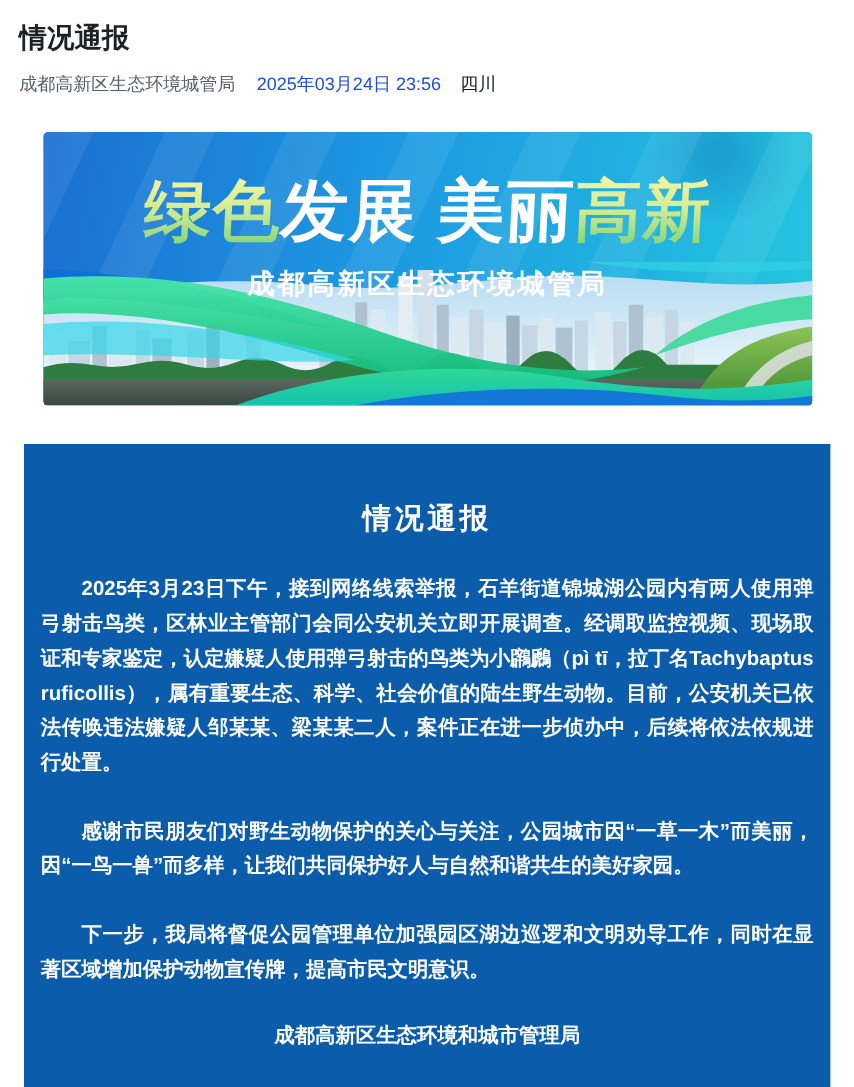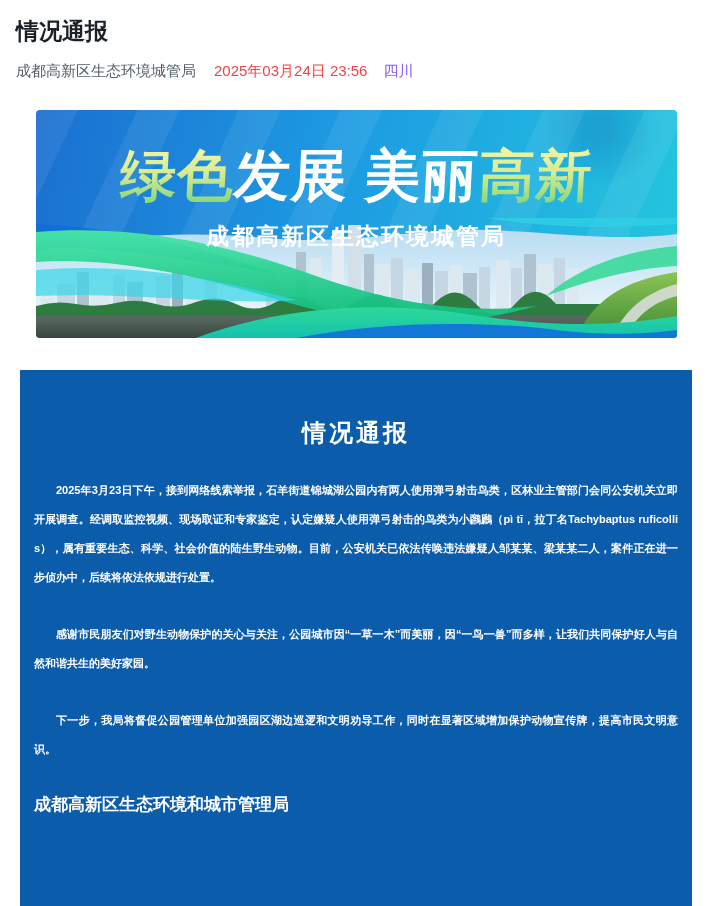--- a/index.html
+++ b/index.html
@@ -13,22 +13,22 @@
   
   h1.page-title {
     margin-left: 16px;
     font-size: 23px; line-height: 28px; font-weight: 700; color: #1c2127;
   }
   .byline {
     margin: 16px 0 0 16px;
     font-size: 15px; line-height: 20px;
   }
   .byline .src { color: #515e6b; font-weight: 500; }
-  .byline .dt  { color: #ef4444; margin-left: 18px; }
-  .byline .rg  { color: #8b5cf6; margin-left: 16px; text-align: center; }
+  .byline .dt  { color: #1d4ed8; margin-left: 18px; }
+  .byline .rg  { color: #0f172a; margin-left: 16px; text-align: center; }
 
   
   .banner {
     position: relative; width: 641px; height: 228px;
     margin: 29px auto 0; border-radius: 4px; overflow: hidden;
     background:
       repeating-linear-gradient(115deg, rgba(255,255,255,0.07) 0 38px, rgba(255,255,255,0) 38px 92px),
       radial-gradient(circle at 88% 8%, rgba(9,90,170,0.25) 0 12px, rgba(9,90,170,0) 60px),
       linear-gradient(100deg, #1b6fd0 0%, #1d9ae2 45%, #24c6de 100%);
   }
@@ -55,26 +55,26 @@
     width: 672px; height: 536px; margin: 32px auto 0;
     background: #0b5dac; color: #ffffff;
     padding: 48px 14px 0; overflow: hidden;
   }
   .notice h2 {
     text-align: center; font-size: 24px; line-height: 30px;
     font-weight: 700; letter-spacing: 3px;
   }
   .notice p {
     margin-top: 28px;
-    font-size: 11px; line-height: 29px; font-weight: 600;
+    font-size: 17px; line-height: 29px; font-weight: 600;
     text-align: justify; text-indent: 2em;
     word-break: break-all;
   }
   .notice .sig {
-    text-align: left; font-size: 17px; line-height: 29px; font-weight: 600;
+    text-align: center; font-size: 17px; line-height: 29px; font-weight: 600;
   }
   .notice .sig.first { margin-top: 26px; }
 </style>
 </head>
 <body>
 
 <div class="page">
 
   <h1 class="page-title">情况通报</h1>
 

